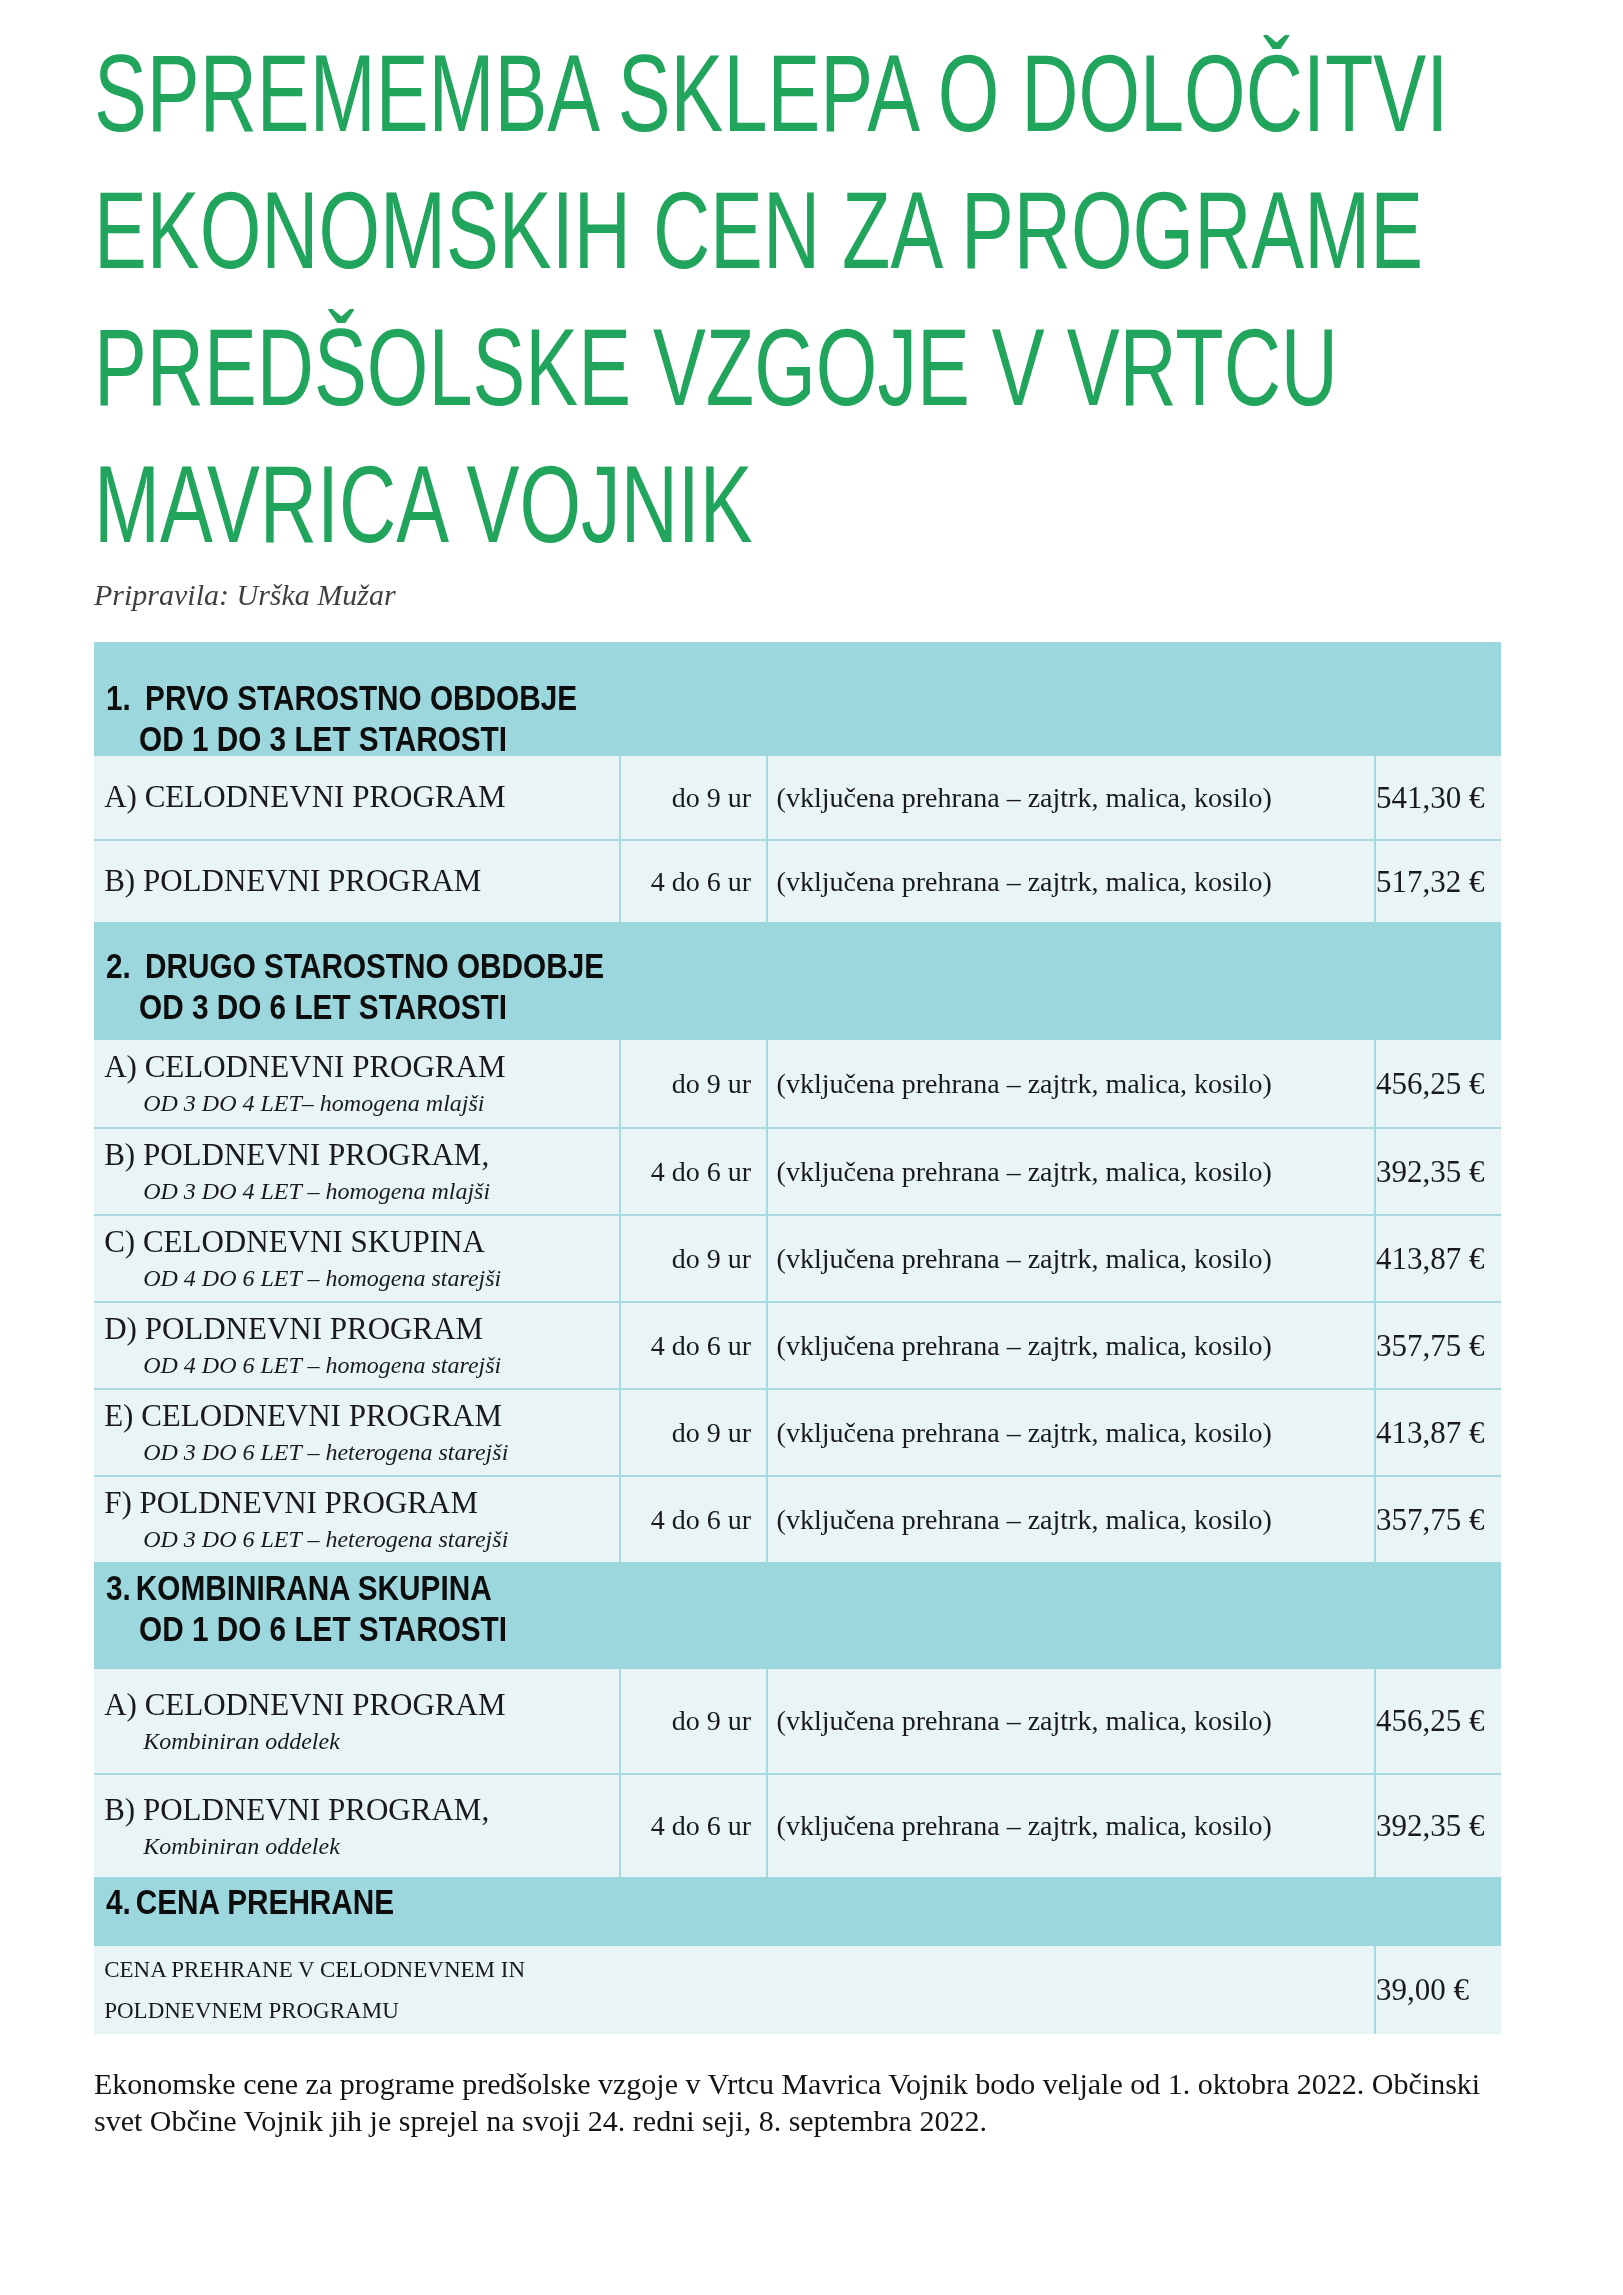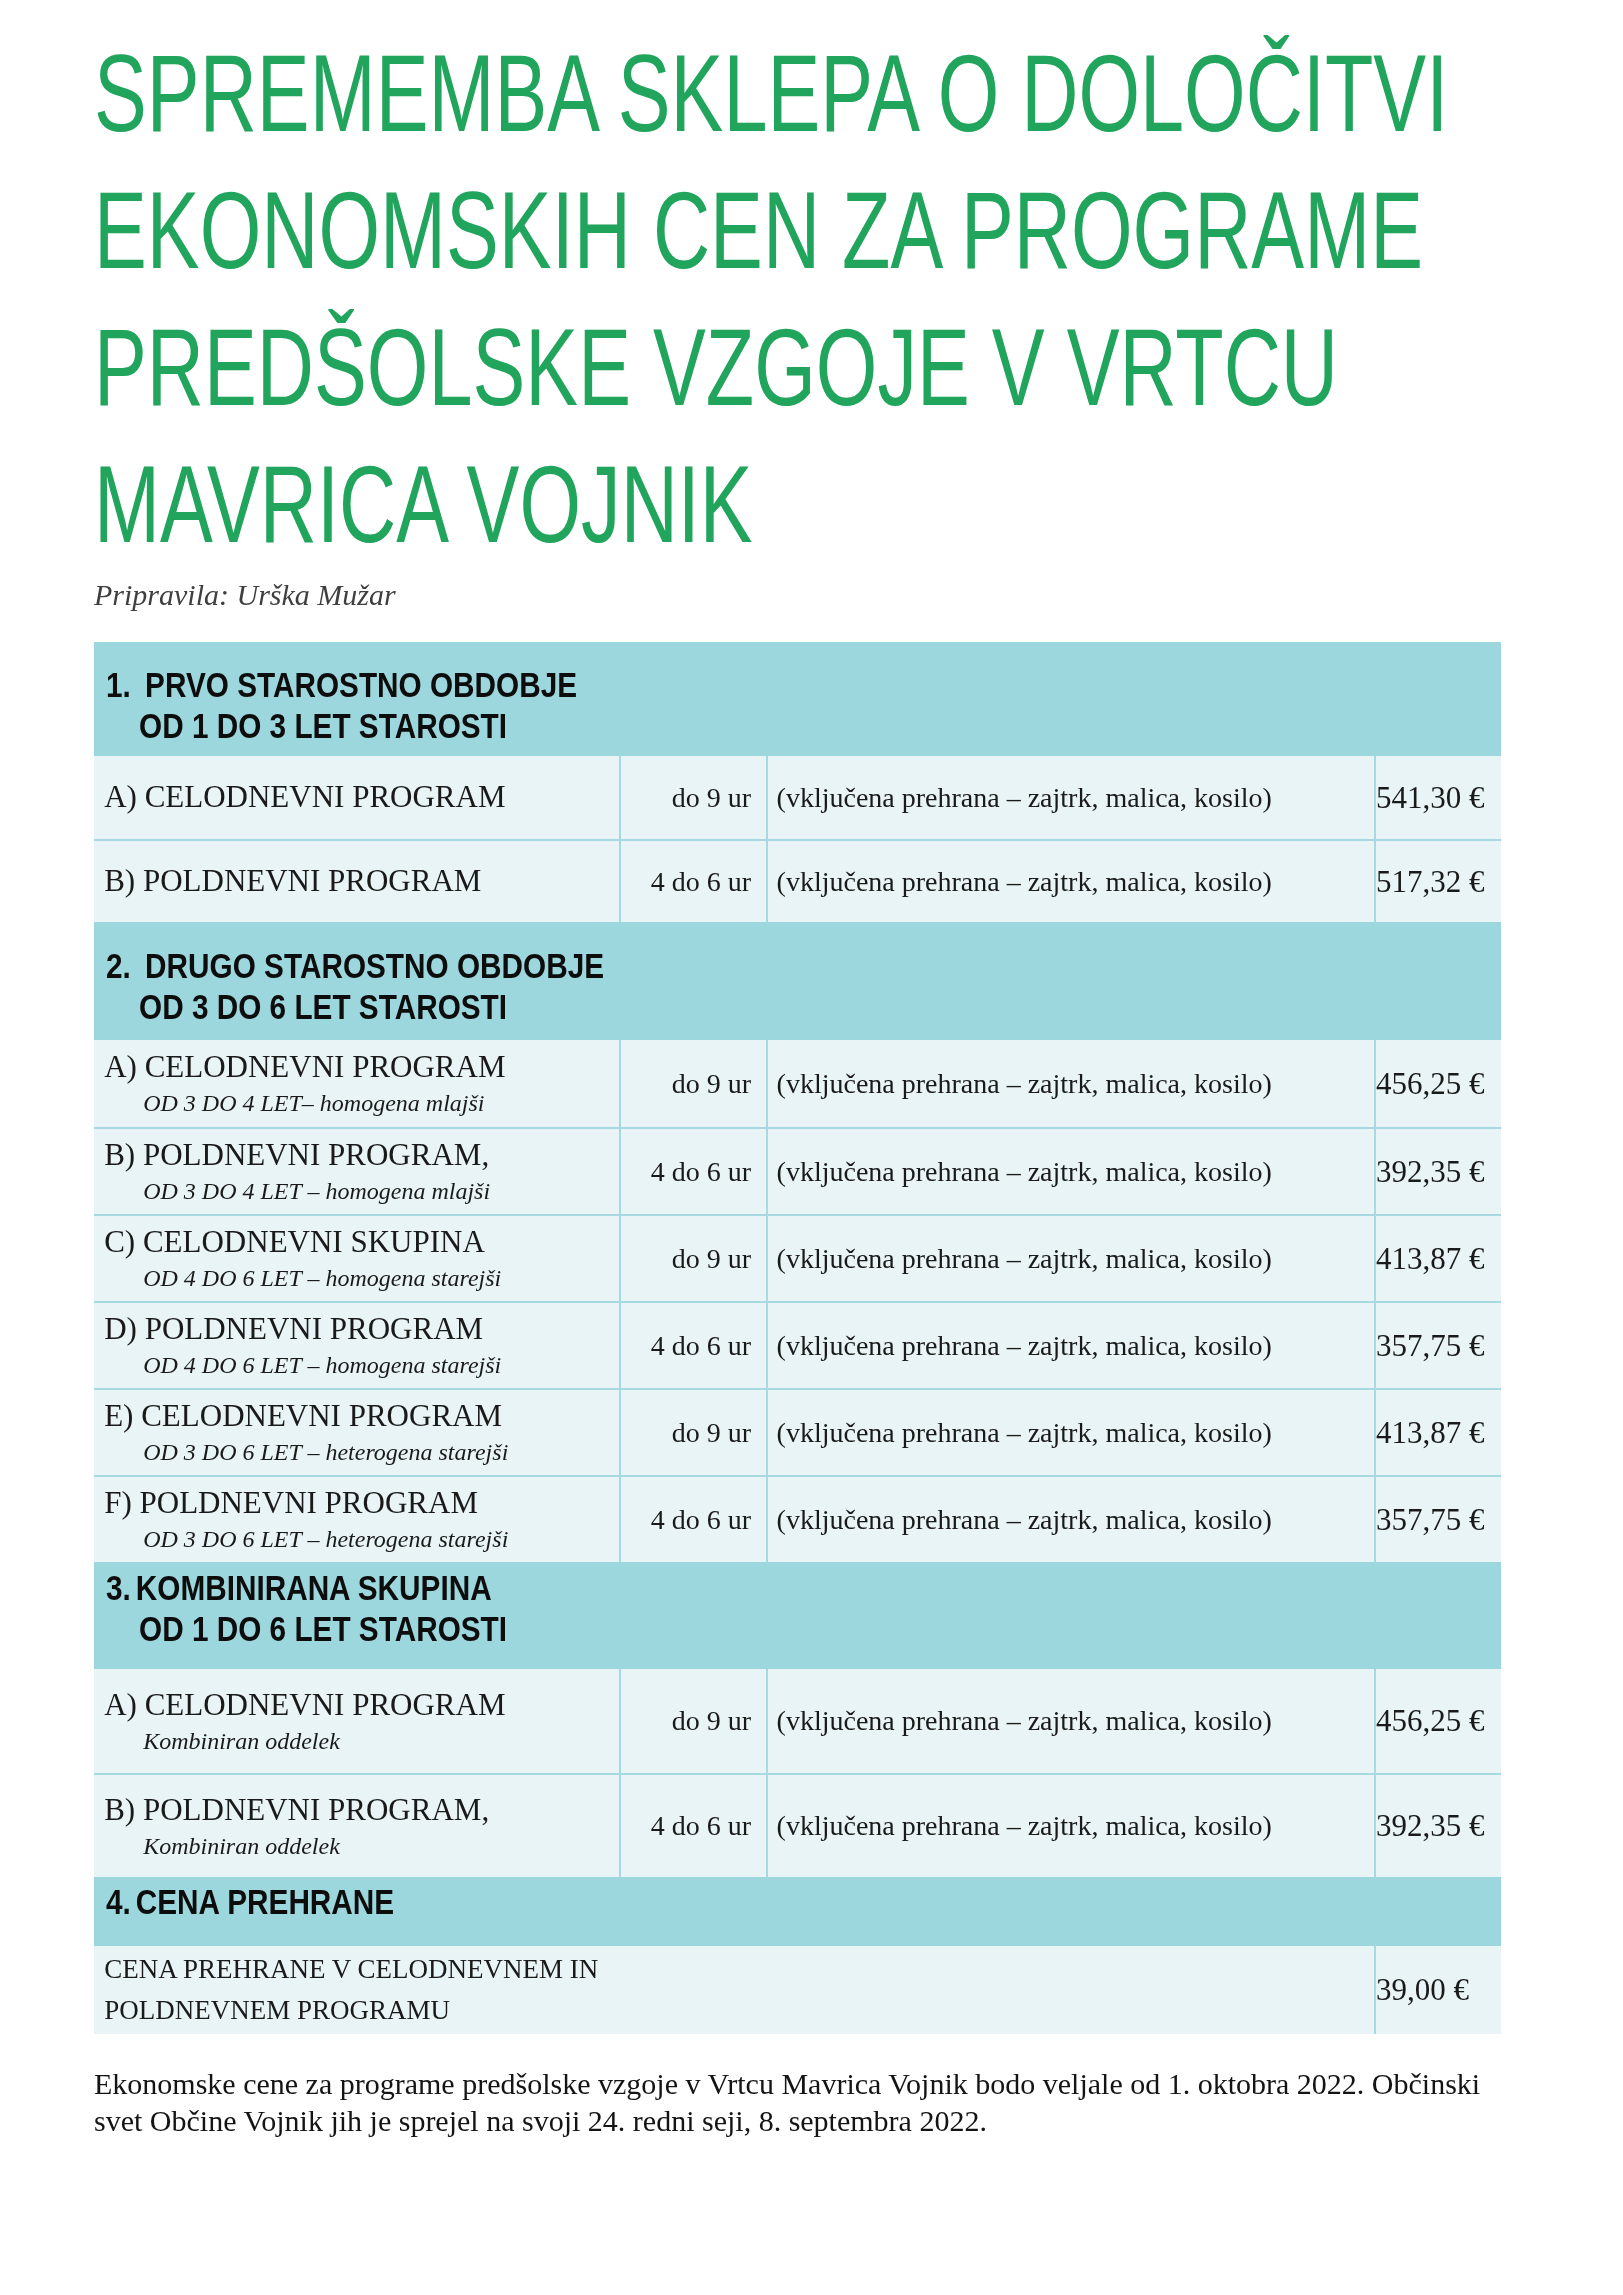--- a/index.html
+++ b/index.html
@@ -30,42 +30,42 @@
 
   
   .tbl{margin-top:29px}
   .band{background:var(--band-teal);color:#0d0d0d;font-family:"Liberation Sans", sans-serif;font-weight:700}
   .band .bl{display:block;line-height:41px;font-size:35px;white-space:nowrap;padding-left:11.8px}
   .band .bt{display:inline-block;transform:scaleX(0.85);transform-origin:0 50%;white-space:nowrap}
   .band .num{display:inline-block}
   .numw{min-width:46px}
   .numn{min-width:35px}
   .band .l2{padding-left:45px}
-  .band1{height:114px;padding-top:22px}
+  .band1{height:114px;padding-top:35px}
   .band2{height:118px;padding-top:23.6px}
   .band3{height:107px;padding-top:5px}
   .band4{height:69px;padding-top:4.7px}
 
   .row{display:flex;background:var(--row-bg)}
   .row + .row{border-top:2.4px solid var(--grid-line)}
   .row-s1{height:83px}
   .row-s2{height:87px}
   .row-s3{height:104px}
   .row-s4{height:88px}
   .c{display:flex;flex-direction:column;justify-content:center}
   .c1{width:525px;padding-left:10.2px;align-items:flex-start}
   .c2{width:147px;border-left:2.4px solid var(--grid-line);padding-right:15px;align-items:flex-end}
   .c3{width:608px;border-left:2.4px solid var(--grid-line);padding-left:8.6px;align-items:flex-start}
   .c4{width:127px;border-left:2.4px solid var(--grid-line);padding-right:7px;align-items:flex-start}
   .c14{width:1280px;padding-left:10.2px;align-items:flex-start}
   .prog{font-size:31px;line-height:36px}
   .sub{font-size:24px;line-height:28px;font-style:italic;padding-left:39px;margin-top:3.9px}
   .hours,.note{font-size:28px;line-height:33px}
   .price{font-size:31px;line-height:35px}
-  .bigline{font-size:27px;line-height:41px}
+  .bigline{font-size:23px;line-height:41px}
 
   .footer{
     margin-top:31px;font-size:30px;line-height:37px;width:1414px;color:#141414;
   }
 </style>
 </head>
 <body>
 
 <div class="content">
 

